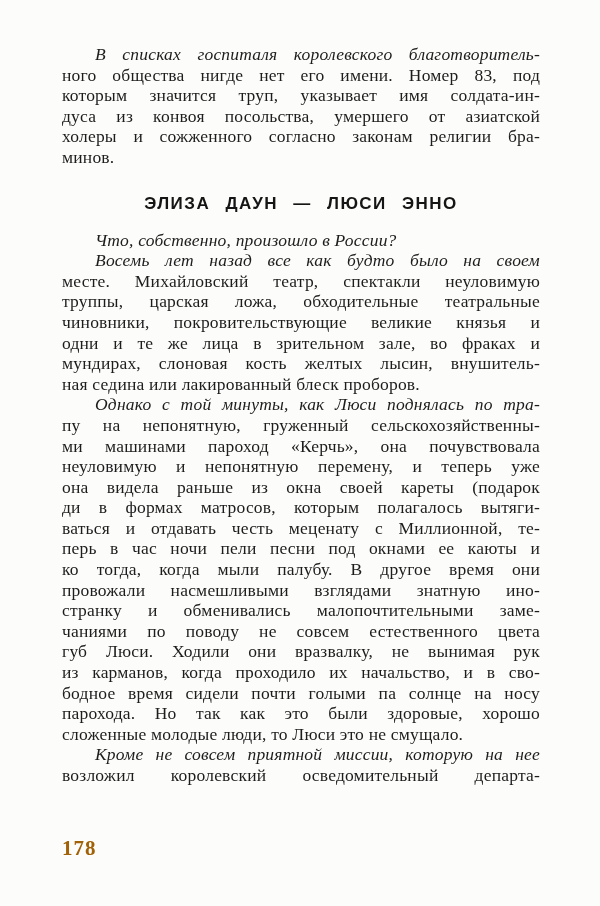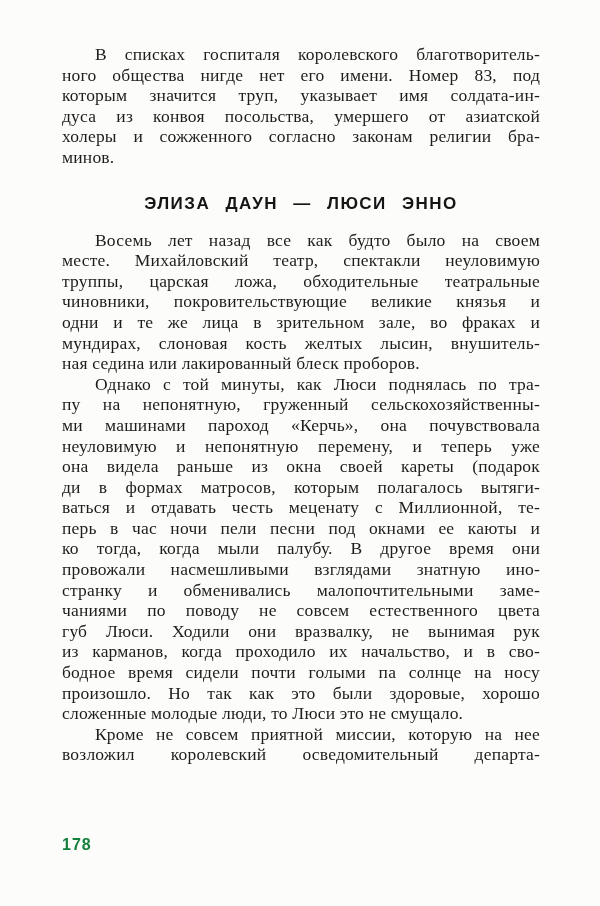--- a/index.html
+++ b/index.html
@@ -33,20 +33,21 @@
     line-height: 20.6px;
     height: 20.6px;
     white-space: nowrap;
     text-align: justify;
     text-align-last: justify;
     letter-spacing: 0.2px;
     overflow: visible;
   }
   .text-line.indent {
     text-indent: 33px;
+    font-style: italic;
   }
   .text-line.last {
     text-align: center;
     text-align-last: left;
   }
   .chapter-heading {
     font-family: "Liberation Sans", "DejaVu Sans", sans-serif;
     font-weight: bold;
     font-size: 17px;
     letter-spacing: 1.5px;
@@ -55,41 +56,44 @@
     margin-top: 26px;
     margin-bottom: 16px;
     height: 20px;
     line-height: 20px;
     color: #151515;
   }
   .page-number {
     position: absolute;
     left: 62px;
     top: 836px;
-    font-family: Liberation Sans, sans-serif;
+    font-family: Liberation Serif, serif;
     font-weight: bold;
-    font-size: 16px;
+    font-size: 21px;
     letter-spacing: 1px;
-    color: #15803d;
+    color: #a16207;
   }
 </style>
 </head>
 <body>
 
 <div class="book-page">
   <div class="content">
       <div class="paragraph">
         <div class="text-line indent">В  списках  госпиталя королевского благотворитель-</div>
         <div class="text-line">ного общества нигде нет его имени. Номер 83, под</div>
         <div class="text-line">которым значится труп, указывает имя солдата-ин-</div>
         <div class="text-line">дуса из конвоя посольства, умершего от азиатской</div>
         <div class="text-line">холеры и сожженного согласно законам религии бра-</div>
         <div class="text-line last">минов.</div>
       </div>
       <div class="chapter-heading">ЭЛИЗА ДАУН — ЛЮСИ ЭННО</div>
+      <div class="paragraph">
+        <div class="text-line indent last">Что, собственно, произошло в России?</div>
+      </div>
       <div class="paragraph">
         <div class="text-line indent">Восемь лет назад все как будто было на своем</div>
         <div class="text-line">месте. Михайловский театр, спектакли неуловимую</div>
         <div class="text-line">труппы, царская ложа, обходительные театральные</div>
         <div class="text-line">чиновники, покровительствующие великие князья и</div>
         <div class="text-line">одни и те же лица в зрительном зале, во фраках и</div>
         <div class="text-line">мундирах, слоновая кость желтых лысин, внушитель-</div>
         <div class="text-line last">ная седина или лакированный блеск проборов.</div>
       </div>
       <div class="paragraph">
@@ -101,21 +105,21 @@
         <div class="text-line">ди в формах матросов, которым полагалось вытяги-</div>
         <div class="text-line">ваться и отдавать честь меценату с Миллионной, те-</div>
         <div class="text-line">перь в час ночи пели песни под окнами ее каюты и</div>
         <div class="text-line">ко тогда, когда мыли палубу. В другое время они</div>
         <div class="text-line">провожали насмешливыми взглядами знатную ино-</div>
         <div class="text-line">странку и обменивались малопочтительными заме-</div>
         <div class="text-line">чаниями по поводу не совсем естественного цвета</div>
         <div class="text-line">губ Люси. Ходили они вразвалку, не вынимая рук</div>
         <div class="text-line">из карманов, когда проходило их начальство, и в сво-</div>
         <div class="text-line">бодное время сидели почти голыми па солнце на носу</div>
-        <div class="text-line">произошло. Но так как это были здоровые, хорошо</div>
+        <div class="text-line">парохода. Но так как это были здоровые, хорошо</div>
         <div class="text-line last">сложенные молодые люди, то Люси это не смущало.</div>
       </div>
       <div class="paragraph">
         <div class="text-line indent">Кроме не совсем приятной миссии, которую на нее</div>
         <div class="text-line">возложил королевский осведомительный департа-</div>
       </div>
     </div>
   <div class="page-number">178</div>
 </div>
 

